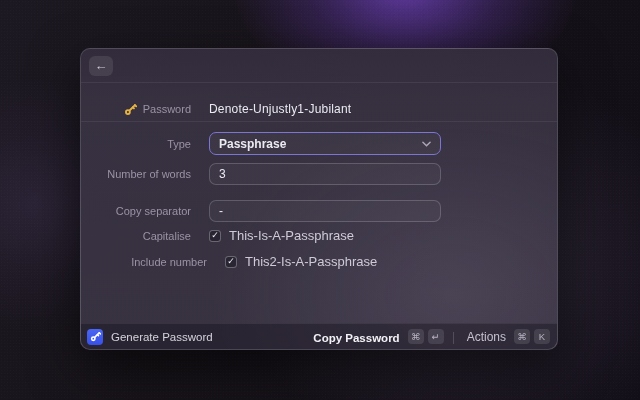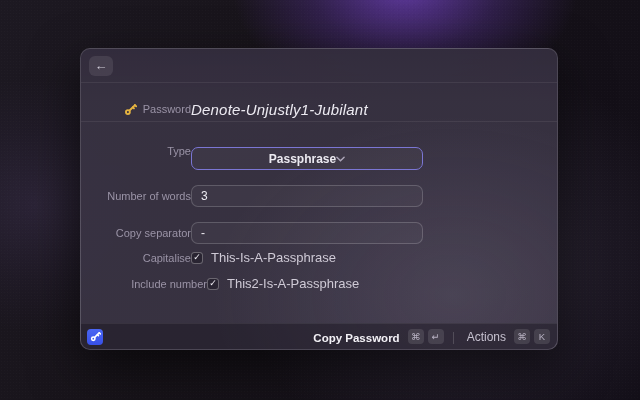--- a/index.html
+++ b/index.html
@@ -23,36 +23,36 @@
     border-radius:10px;border:1px solid rgba(255,255,255,0.13);
     background:
       radial-gradient(320px 240px at 78% 82%, rgba(188,178,208,0.13) 0%, rgba(188,178,208,0.05) 45%, rgba(0,0,0,0) 75%),
       linear-gradient(180deg, rgba(51,45,61,0.97) 0%, rgba(56,50,66,0.95) 18%, rgba(58,52,68,0.94) 100%);
     box-shadow:0 18px 50px rgba(0,0,0,0.55);
     box-sizing:border-box;overflow:hidden;}
   .hdr{height:34px;border-bottom:1px solid rgba(255,255,255,0.07);display:flex;align-items:center;padding:0 8px;box-sizing:border-box;}
   .back{width:24px;height:20px;border:none;border-radius:6px;background:rgba(255,255,255,0.09);
     color:#d3cfdb;font-size:13px;line-height:1;display:flex;align-items:center;justify-content:center;cursor:pointer;padding:0;}
   
-  .grid{display:grid;grid-template-columns:110px 232px;column-gap:0;}
+  .grid{display:grid;grid-template-columns:110px 232px;column-gap:18px;}
   .resultrow{padding-top:14px;height:39px;border-bottom:1px solid rgba(255,255,255,0.07);box-sizing:border-box;}
   .rescell{display:flex;align-items:center;justify-content:flex-end;gap:6px;}
   .reslabel{font-size:11px;color:#9a93a6;}
-  .resval{font-size:15px;color:#eceaf1;letter-spacing:.2px;display:flex;align-items:center;font-style:italic;}
+  .resval{font-size:12px;color:#eceaf1;letter-spacing:.2px;display:flex;align-items:center;}
   
   .form{padding-top:10px;}
   .frow{align-items:center;border-radius:11px;}
   .flabel{font-size:11px;color:#9a93a6;text-align:right;}
   .control{box-sizing:border-box;height:23px;border-radius:7px;display:flex;align-items:center;
     padding:0 9px;background:rgba(255,255,255,0.03);}
-  .dropdown{border:1.5px solid #7b76d4;justify-content:center;cursor:pointer;margin-top:15px;}
+  .dropdown{border:1.5px solid #7b76d4;justify-content:space-between;cursor:pointer;}
   .dropdown .fval{font-weight:700;}
   .input{height:22px;border:1px solid rgba(255,255,255,0.18);cursor:text;}
   .fval{font-size:12px;color:#eceaf1;}
-  .mt1{margin-top:15px;} .mt2{margin-top:15px;} .mt3{margin-top:6px;} .mt4{margin-top:13px;padding-left:16px;}
+  .mt1{margin-top:8px;} .mt2{margin-top:15px;} .mt3{margin-top:6px;} .mt4{margin-top:13px;padding-left:16px;}
   .crow{height:13px;}
   .ccell{display:flex;align-items:center;gap:8px;}
   .cbox{width:12px;height:12px;border-radius:3.5px;border:1px solid rgba(255,255,255,0.30);
     background:rgba(18,14,24,0.35);display:flex;align-items:center;justify-content:center;cursor:pointer;box-sizing:border-box;}
   .chk{font-size:9px;line-height:1;color:#f0eef4;font-weight:700;transform:translateY(-0.5px);}
   .ctext{font-size:13px;color:#cfcad6;}
   .chev{display:flex;align-items:center;}
   
   .footer{position:absolute;left:0;right:0;bottom:0;height:26px;border-top:1px solid rgba(255,255,255,0.07);
     background:rgba(24,19,31,0.45);display:flex;align-items:center;justify-content:space-between;padding:0 7px 0 6px;box-sizing:border-box;}
@@ -153,20 +153,21 @@
         <span class="appicon">
           <svg viewBox="0 0 24 24" width="11" height="11">
             <g stroke="#ffffff" stroke-width="3.4" fill="none" stroke-linecap="round">
               <circle cx="7.2" cy="16.8" r="3.6"></circle>
               <path d="M10.2 13.8 L20.2 3.8"></path>
               <path d="M20.2 3.8 L22.6 6.2"></path>
               <path d="M16.2 7.8 L18.4 10"></path>
             </g>
           </svg>
         </span>
+        <span class="fapp">Generate Password</span>
       </div>
       <div class="fright">
         <button class="fprimary">Copy Password</button>
         <span class="kc">⌘</span>
         <span class="kc">↵</span>
         <span class="fsep"></span>
         <button class="factions">Actions</button>
         <span class="kc">⌘</span>
         <span class="kc">K</span>
       </div>

